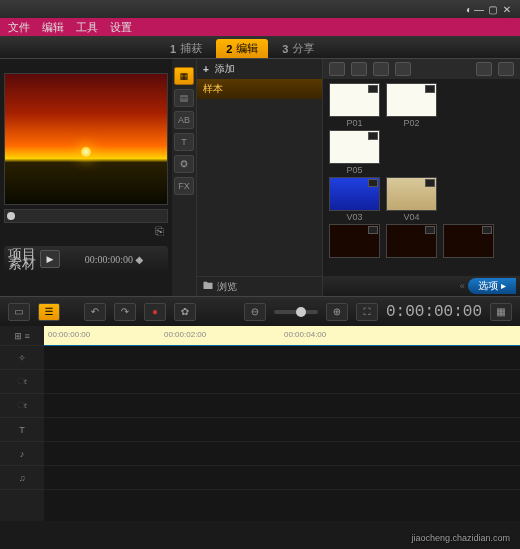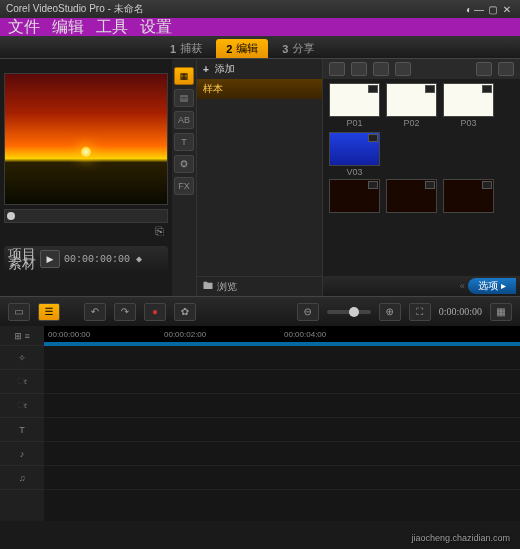--- a/index.html
+++ b/index.html
@@ -1,35 +1,35 @@
 <!DOCTYPE html>
 <html><head>
 <meta charset="utf-8">
 <style>
 * { margin: 0; padding: 0; box-sizing: border-box; font-family: "Microsoft YaHei", sans-serif; }
 body { width: 520px; height: 549px; background: #1a1a1a; overflow: hidden; position: relative; }
 .titlebar { height: 18px; background: linear-gradient(#3a3a3a,#2a2a2a); display: flex; align-items: center; padding: 0 6px; color: #ccc; font-size: 10px; }
 .titlebar .spacer { flex: 1; }
 .titlebar .winbtn { width: 14px; text-align: center; cursor: pointer; }
-.menubar { height: 18px; display: flex; align-items: center; gap: 12px; padding: 0 8px; color: #ddd; font-size: 16px; background: #a21caf; }
+.menubar { height: 18px; display: flex; align-items: center; gap: 12px; padding: 0 8px; color: #ddd; font-size: 11px; background: #be185d; }
 .steps { height: 22px; background: linear-gradient(#333,#1a1a1a); display: flex; align-items: flex-end; padding-left: 160px; font-size: 11px; }
 .step { display: flex; align-items: center; padding: 2px 10px; color: #999; border-radius: 3px 3px 0 0; margin-right: 4px; }
 .step.active { background: linear-gradient(#ffb400,#e89500); color: #000; }
 .step .num { font-weight: bold; margin-right: 4px; }
 .topzone { height: 238px; display: flex; background: #1a1a1a; border-top: 1px solid #444; }
 .preview { width: 172px; padding: 4px; display: flex; flex-direction: column; }
 .previewbox { border: 1px solid #3a3a3a; height: 132px; background: #000; margin-top: 10px; position: relative; }
 .sunset { width: 100%; height: 100%; background: linear-gradient(#5a0a0a 0%,#a52000 30%,#ff6a00 55%,#ffd200 65%,#2a2000 68%,#0a0a00 100%); position: relative; }
 .sun { position: absolute; left: 50%; bottom: 36%; width: 10px; height: 10px; background: radial-gradient(#fff8c0,#ffd000); border-radius: 50%; transform: translateX(-50%); box-shadow: 0 0 12px 4px rgba(255,200,0,.5); }
 .scrub { height: 14px; margin-top: 4px; background: #2a2a2a; border: 1px solid #3a3a3a; position: relative; }
 .scrub .dot { position: absolute; left: 2px; top: 2px; width: 8px; height: 8px; background: #ccc; border-radius: 50%; }
 .pvctrls { height: 26px; margin-top: 6px; background: linear-gradient(#2c2c2c,#1a1a1a); border-radius: 4px; display: flex; align-items: center; padding: 0 4px; gap: 4px; }
 .pvctrls .lbl { font-size: 14px; color: #bbb; }
 .pvctrls .play { width: 20px; height: 18px; background: #333; border: 1px solid #555; border-radius: 2px; display: flex; align-items: center; justify-content: center; color: #ddd; font-size: 9px; }
-.pvctrls .tc { flex: 1; text-align: left; font-family: Liberation Mono, monospace; font-size: 10px; color: #aaa; }
+.pvctrls .tc { flex: 1; text-align: center; font-family: Liberation Serif, serif; font-size: 10px; color: #aaa; }
 .midcol { width: 150px; display: flex; }
 .vtabs { width: 24px; background: #242424; display: flex; flex-direction: column; padding-top: 6px; }
 .vtab { width: 20px; height: 18px; margin: 2px auto; background: #333; border: 1px solid #444; border-radius: 2px; color: #888; font-size: 9px; display: flex; align-items: center; justify-content: center; }
 .vtab.active { background: linear-gradient(#ffb400,#e89500); color: #000; border-color: #a56800; }
 .midpanel { flex: 1; background: #242424; border-left: 1px solid #333; display: flex; flex-direction: column; }
 .midrow { height: 20px; display: flex; align-items: center; padding: 0 6px; color: #ccc; font-size: 10px; gap: 6px; }
 .midrow.active { background: linear-gradient(#5a3800,#3a2400); color: #ffcb4a; }
 .midrow .plus { font-weight: bold; }
 .midfoot { margin-top: auto; height: 20px; display: flex; align-items: center; padding: 0 6px; color: #aaa; font-size: 10px; gap: 4px; border-top: 1px solid #333; }
 .library { flex: 1; background: #1c1c1c; display: flex; flex-direction: column; border-left: 1px solid #333; }
@@ -42,43 +42,42 @@
 .thbox .clap { position: absolute; right: 1px; top: 1px; width: 10px; height: 8px; background: #222; border: 1px solid #555; }
 .thlabel { text-align: center; font-size: 9px; color: #888; margin-top: 1px; }
 .libfoot { height: 20px; background: linear-gradient(#2a2a2a,#1a1a1a); display: flex; align-items: center; justify-content: flex-end; padding-right: 4px; }
 .optbtn { height: 16px; padding: 0 10px; background: linear-gradient(#1a78c8,#0a4a88); color: #fff; font-size: 10px; border-radius: 8px 0 0 8px; display: flex; align-items: center; }
 .collapse { width: 12px; display: flex; align-items: center; justify-content: center; color: #666; font-size: 9px; }
 .tlhead { height: 30px; background: linear-gradient(#2a2a2a,#181818); border-top: 1px solid #444; display: flex; align-items: center; padding: 0 8px; gap: 8px; }
 .tlbtn { width: 22px; height: 18px; background: #2a2a2a; border: 1px solid #444; border-radius: 2px; display: flex; align-items: center; justify-content: center; color: #999; font-size: 10px; }
 .tlbtn.active { background: linear-gradient(#ffb400,#e89500); color: #000; }
 .slider { width: 44px; height: 4px; background: #444; border-radius: 2px; position: relative; }
 .slider .knob { position: absolute; left: 50%; top: -3px; width: 10px; height: 10px; background: #ccc; border-radius: 50%; }
-.tc2 { font-family: Liberation Serif, serif; font-size: 10px; color: #aaa; }
+.tc2 { font-family: Liberation Mono, monospace; font-size: 16px; color: #aaa; }
 .timeline { height: 195px; background: #161616; display: flex; }
 .tracks { width: 44px; background: #202020; }
 .trk { height: 24px; border-bottom: 1px solid #2a2a2a; display: flex; align-items: center; justify-content: center; color: #888; font-size: 9px; }
 .trk.head { height: 20px; }
 .tlbody { flex: 1; position: relative; }
-.ruler { height: 20px; background: #000000; border-bottom: 4px solid #0369a1; position: relative; font-size: 8px; color: #888; }
+.ruler { height: 20px; background: #fef9c3; border-bottom: 1px solid #0369a1; position: relative; font-size: 8px; color: #888; }
 .ruler span { position: absolute; top: 4px; }
 .rows { }
 .row { height: 24px; border-bottom: 1px solid #222; background: #161616; }
 .watermark { position: absolute; right: 10px; bottom: 6px; font-size: 14px; color: #fff; opacity: 0.9; font-weight: bold; text-shadow: 0 0 3px #000; }
 .watermark small { font-size: 9px; font-weight: normal; color: #aaa; display: block; text-align: right; }
 .th-white { background: #fafaf0; }
 .th-orange { background: linear-gradient(#e8c080,#d0a060); }
 .th-blue { background: linear-gradient(#2040e0,#1020a0); }
 .th-paper { background: linear-gradient(#d8c89a,#c0a870); }
 .th-dark { background: #1a0800; }
 </style>
 </head>
 <body>
 
 <div class="titlebar">
-  <span>Corel VideoStudio Pro - 未命名</span>
   <span class="spacer"></span>
   <span>◐</span>
   <span class="winbtn">—</span>
   <span class="winbtn">▢</span>
   <span class="winbtn">✕</span>
 </div>
 
 <div class="menubar">
   <span>文件</span>
   <span>编辑</span>
@@ -165,35 +164,41 @@
               <div class="clap"></div>
             </div>
             <div class="thlabel">P01</div>
           </div>
           <div class="thumb">
             <div class="thbox th-white">
               <div class="clap"></div>
             </div>
             <div class="thlabel">P02</div>
           </div>
+        </div>
+        <div class="grow">
           <div class="thumb">
             <div class="thbox th-white">
               <div class="clap"></div>
             </div>
-            <div class="thlabel">P03</div>
-          </div>
-        </div>
-        <div class="grow">
+            <div class="thlabel">P05</div>
+          </div>
         </div>
         <div class="grow">
           <div class="thumb">
             <div class="thbox th-blue">
               <div class="clap"></div>
             </div>
             <div class="thlabel">V03</div>
+          </div>
+          <div class="thumb">
+            <div class="thbox th-paper">
+              <div class="clap"></div>
+            </div>
+            <div class="thlabel">V04</div>
           </div>
         </div>
         <div class="grow">
           <div class="thumb">
             <div class="thbox th-dark">
               <div class="clap"></div>
             </div>
             <div class="thlabel"></div>
           </div>
           <div class="thumb">

